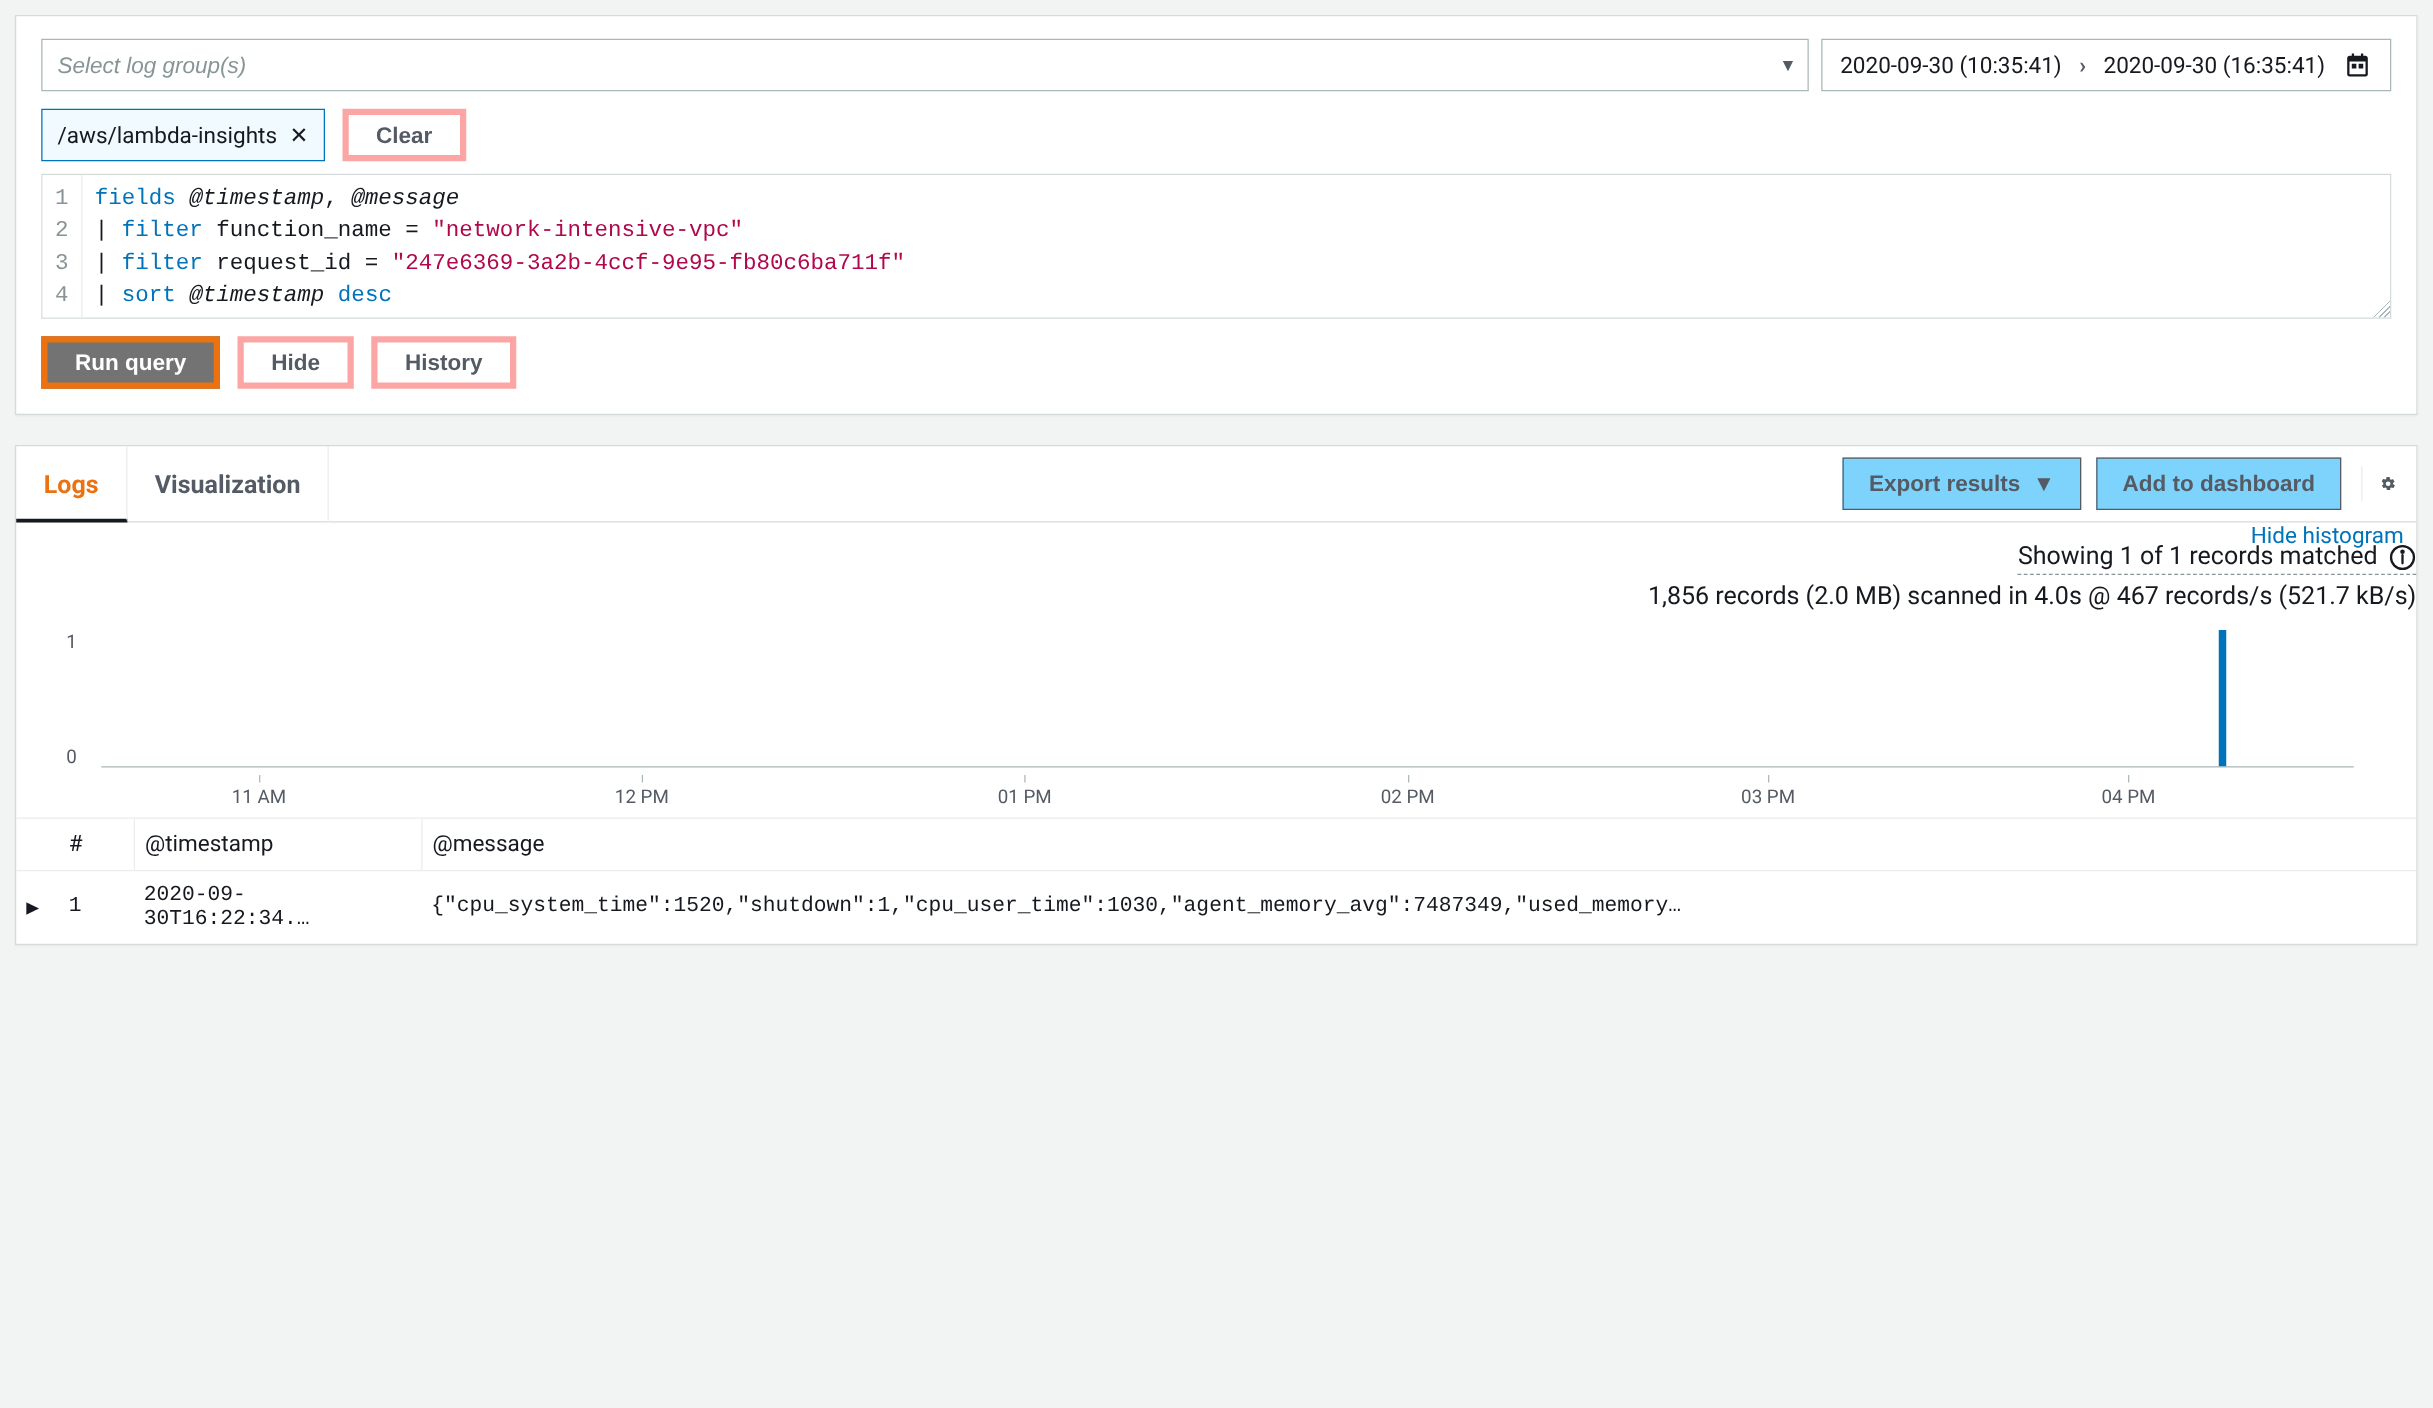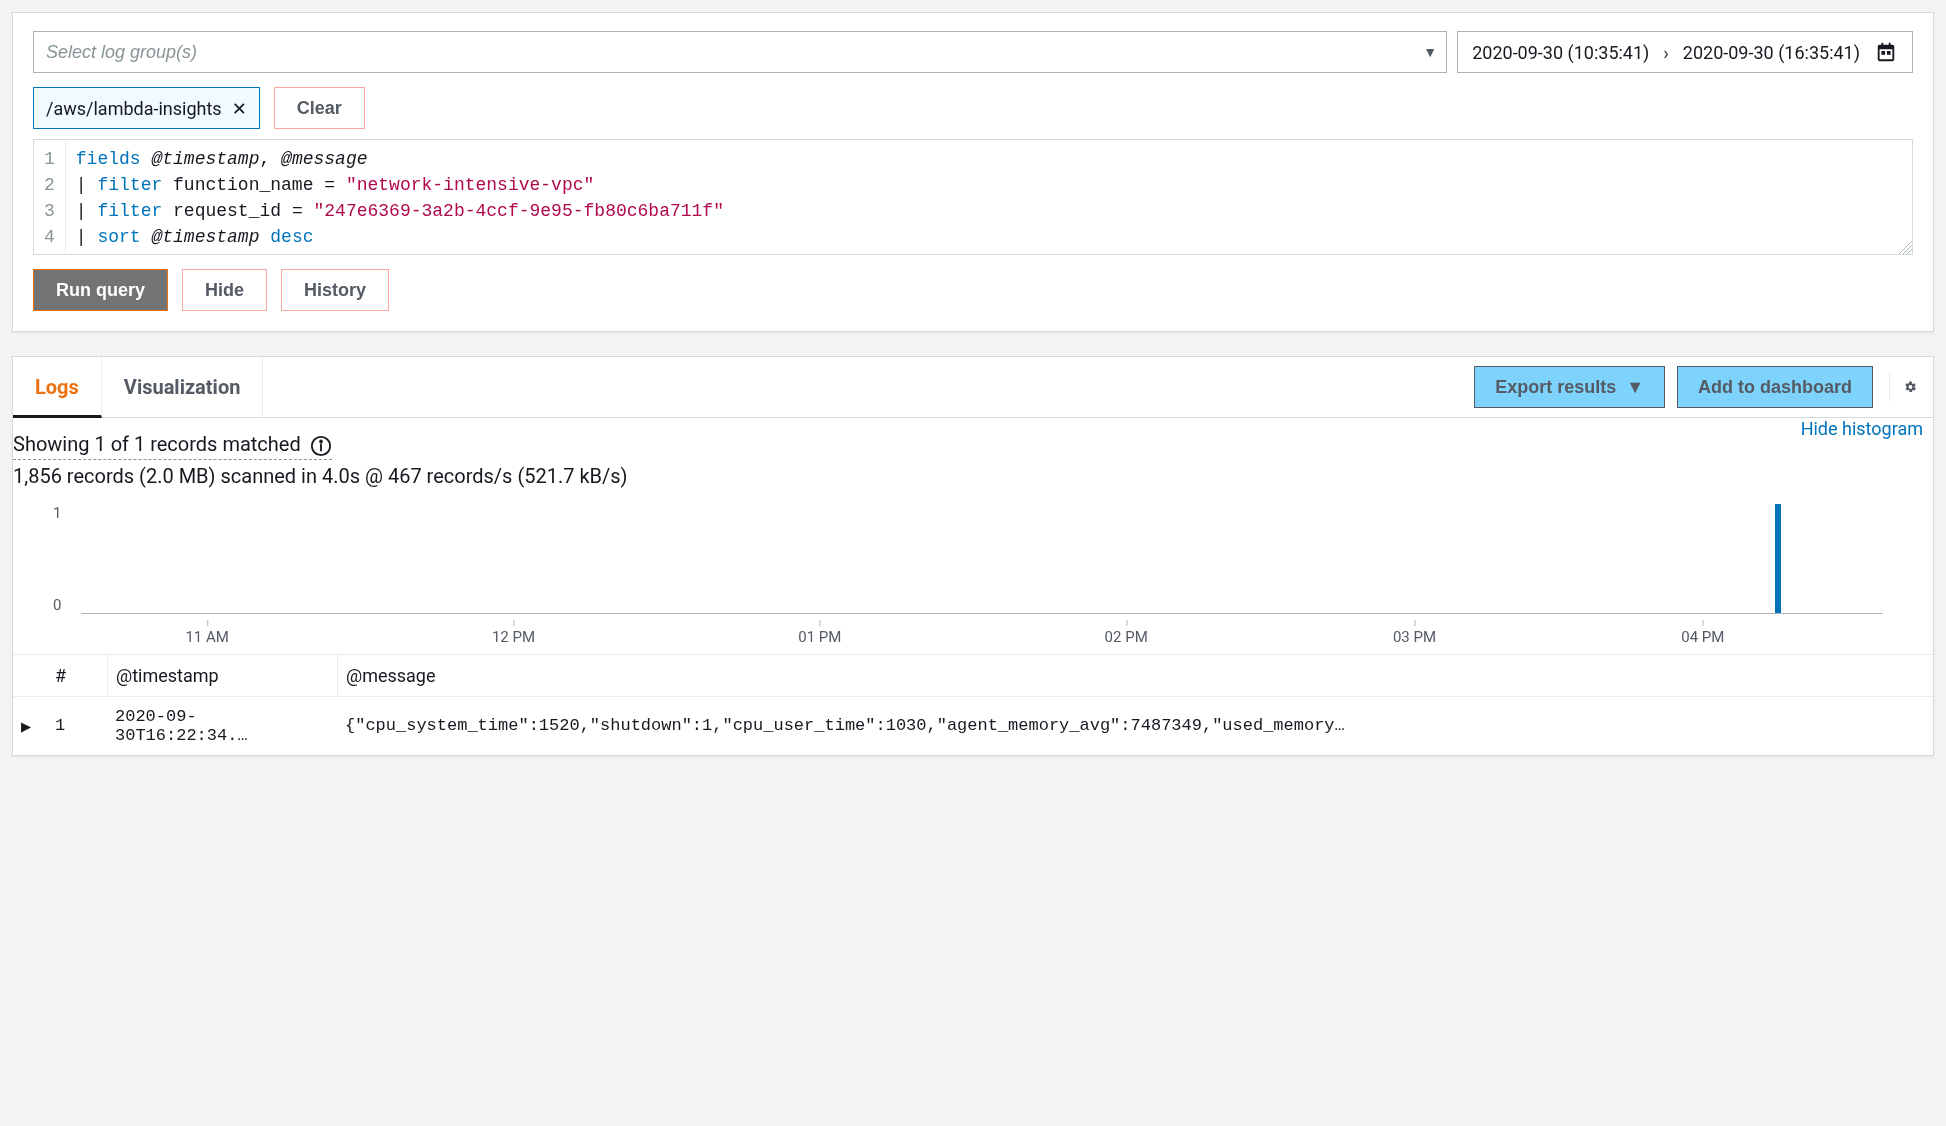--- a/index.html
+++ b/index.html
@@ -65,21 +65,21 @@
     border: 1px solid #0073bb;
     background: #f1faff;
     color: #16191f;
     font-size: 18px;
     height: 42px;
     padding: 0 12px;
   }
   .tag .x { font-weight: 400; color: #16191f; cursor: pointer; font-size: 18px; }
   .btn {
     height: 42px;
-    border: 1px solid #fca5a5;
+    border: 5px solid #fca5a5;
     background: #fff;
     color: #545b64;
     font-weight: 700;
     font-size: 18px;
     padding: 0 22px;
     cursor: pointer;
   }
   .btn.primary {
     background: #737373;
     border-color: #ec7211;
@@ -159,21 +159,21 @@
   .gear {
     width: 28px; height: 28px;
     border-left: 1px solid #eaeded;
     padding-left: 14px;
     margin-left: 4px;
     display: inline-flex; align-items: center; justify-content: center;
     cursor: pointer;
   }
   .gear svg { width: 24px; height: 24px; fill: #545b64; }
 
-  .summary { text-align: left; padding: 14px 0 6px 0; }
+  .summary { text-align: right; padding: 14px 0 6px 12px; }
   .summary .line1 {
     font-size: 20px;
     border-bottom: 1px dashed #879596;
     display: inline-block;
     padding-bottom: 2px;
   }
   .summary .info-icon {
     display: inline-flex; width: 22px; height: 22px;
     margin-left: 4px; vertical-align: middle;
   }

